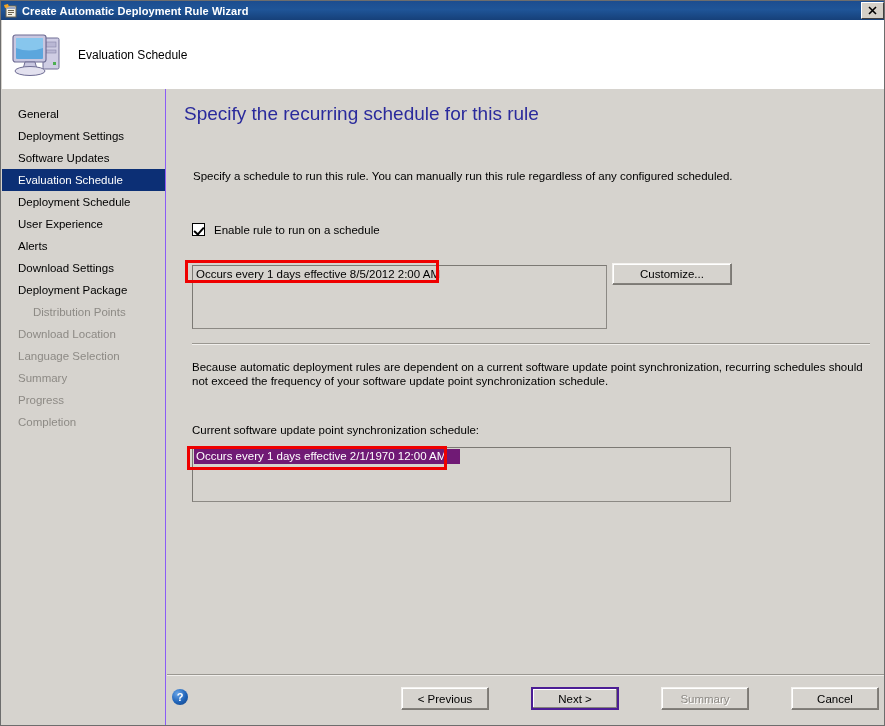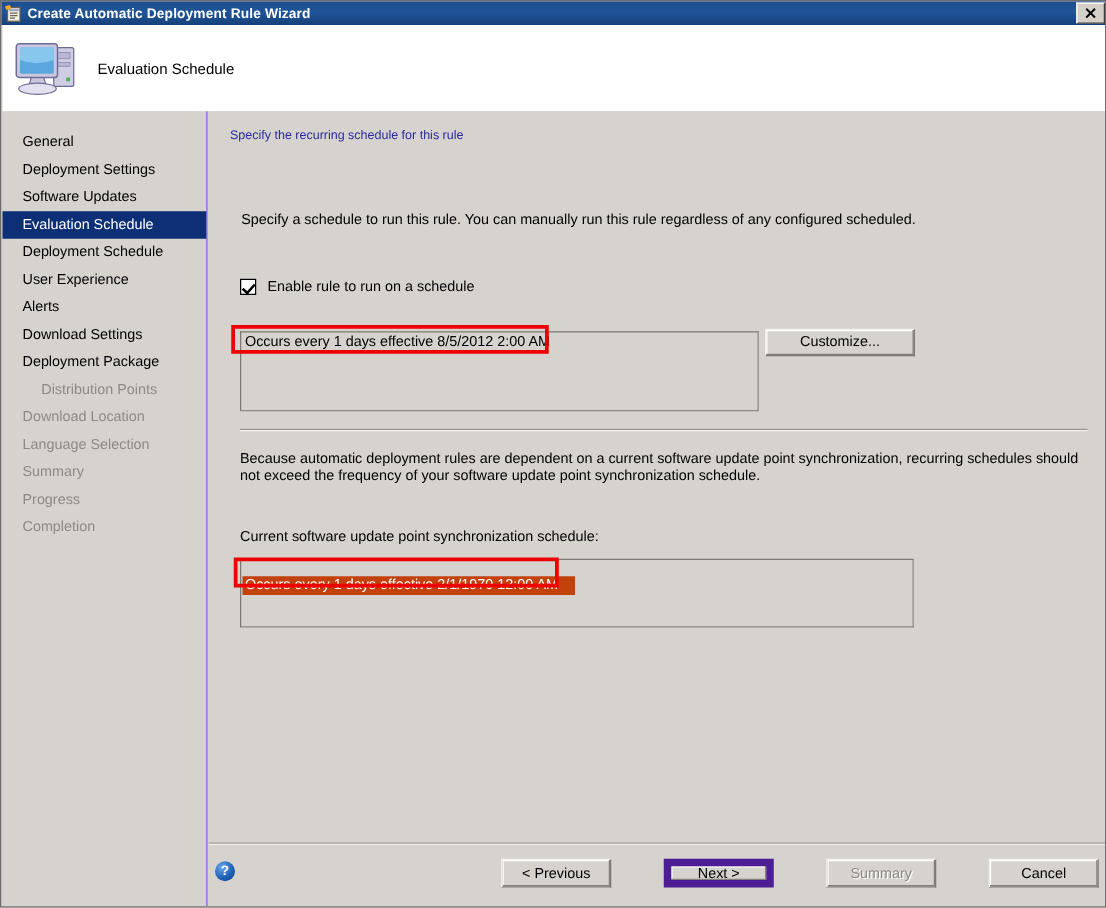--- a/index.html
+++ b/index.html
@@ -136,21 +136,21 @@
     width: 718px;
     height: 636px;
     background: #d6d3ce;
     box-sizing: border-box;
   }
 
   .page-heading {
     position: absolute;
     left: 17px;
     top: 14px;
-    font-size: 10px;
+    font-size: 19px;
     color: #2a2a9c;
     white-space: nowrap;
   }
 
   .intro-text {
     position: absolute;
     left: 26px;
     top: 81px;
     font-size: 11.5px;
     color: #000;
@@ -215,25 +215,24 @@
   .list-row {
     height: 15px;
     line-height: 15px;
     font-size: 11.5px;
     padding-left: 2px;
     white-space: nowrap;
     color: #000;
     cursor: default;
   }
   .list-row.selected {
-    background: #c2410c;
+    background: #701a75;
     color: #ffffff;
     display: inline-block;
     padding-right: 14px;
-    margin-top: 12px;
   }
 
   
   .redbox {
     position: absolute;
     border: 3px solid #ef0000;
     box-sizing: border-box;
     pointer-events: none;
   }
   #redbox-schedule {
@@ -263,21 +262,21 @@
     align-items: center;
     justify-content: center;
     cursor: default;
     box-sizing: border-box;
   }
   .btn.disabled {
     color: #8d8a85;
     text-shadow: 1px 1px 0 #ffffff;
   }
   .btn.default-focus {
-    border: 6px solid #4c1d95;
+    border: 2px solid #4c1d95;
     box-shadow: inset -1px -1px 0 #84817c, inset 1px 1px 0 #ffffff;
   }
   #customize-button {
     position: absolute;
     left: 445px;
     top: 174px;
     width: 120px;
     height: 22px;
   }
 

